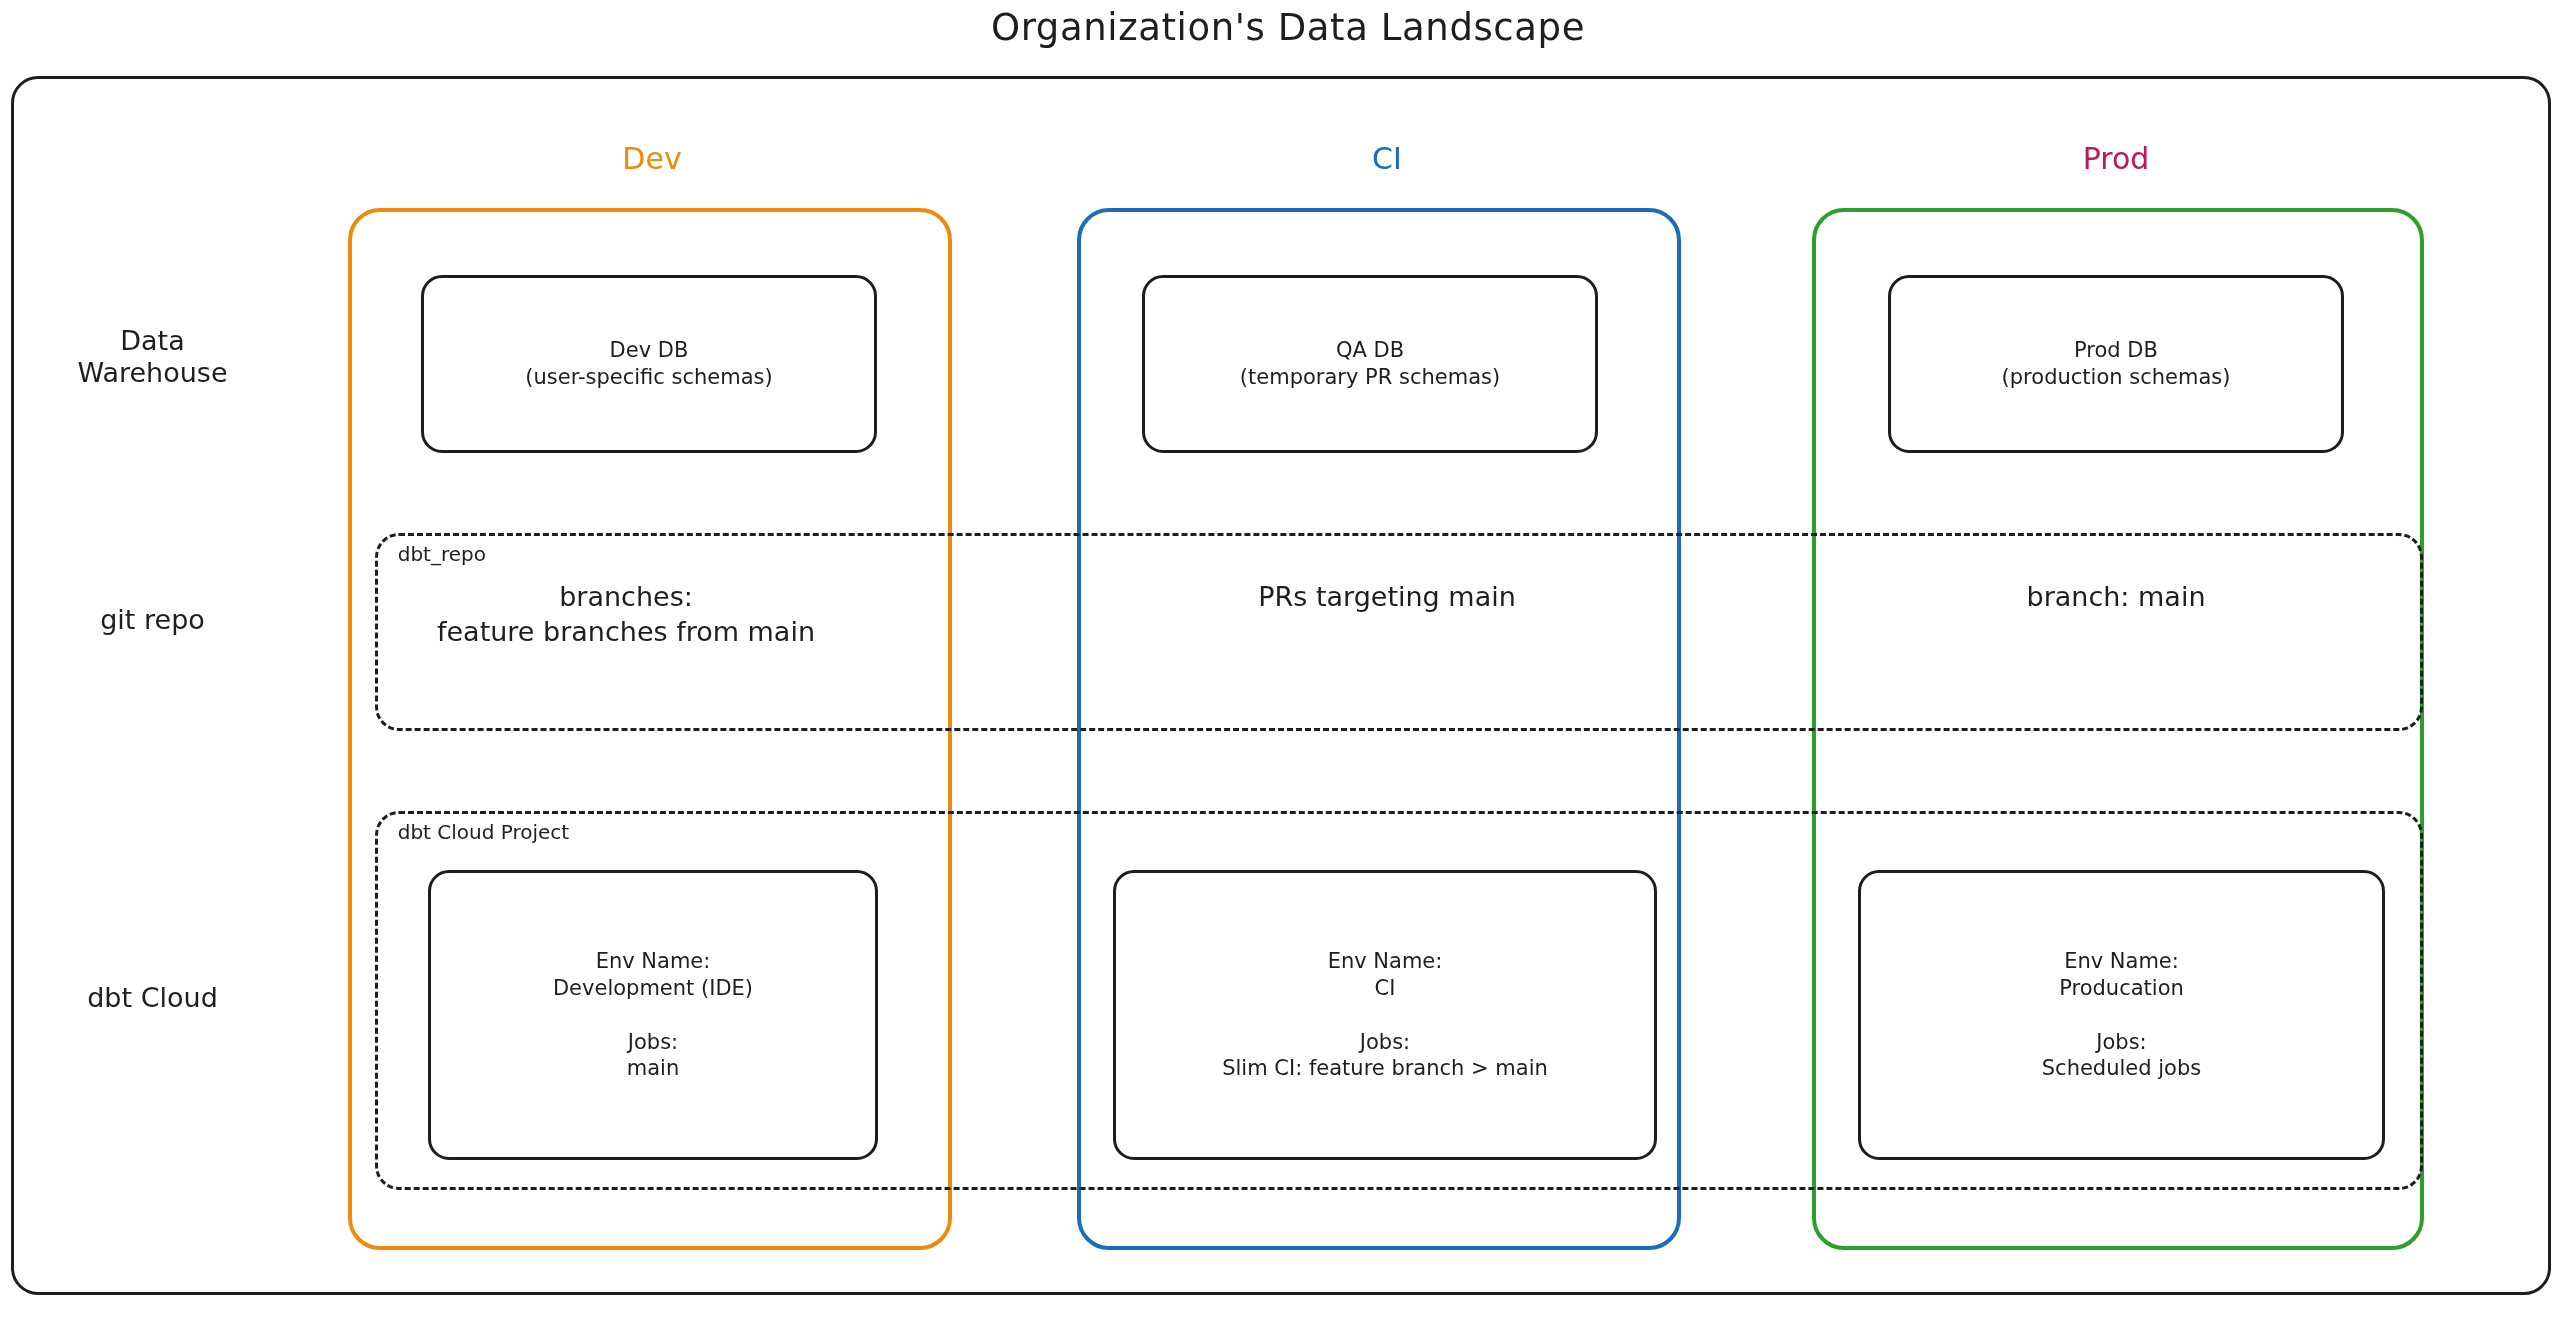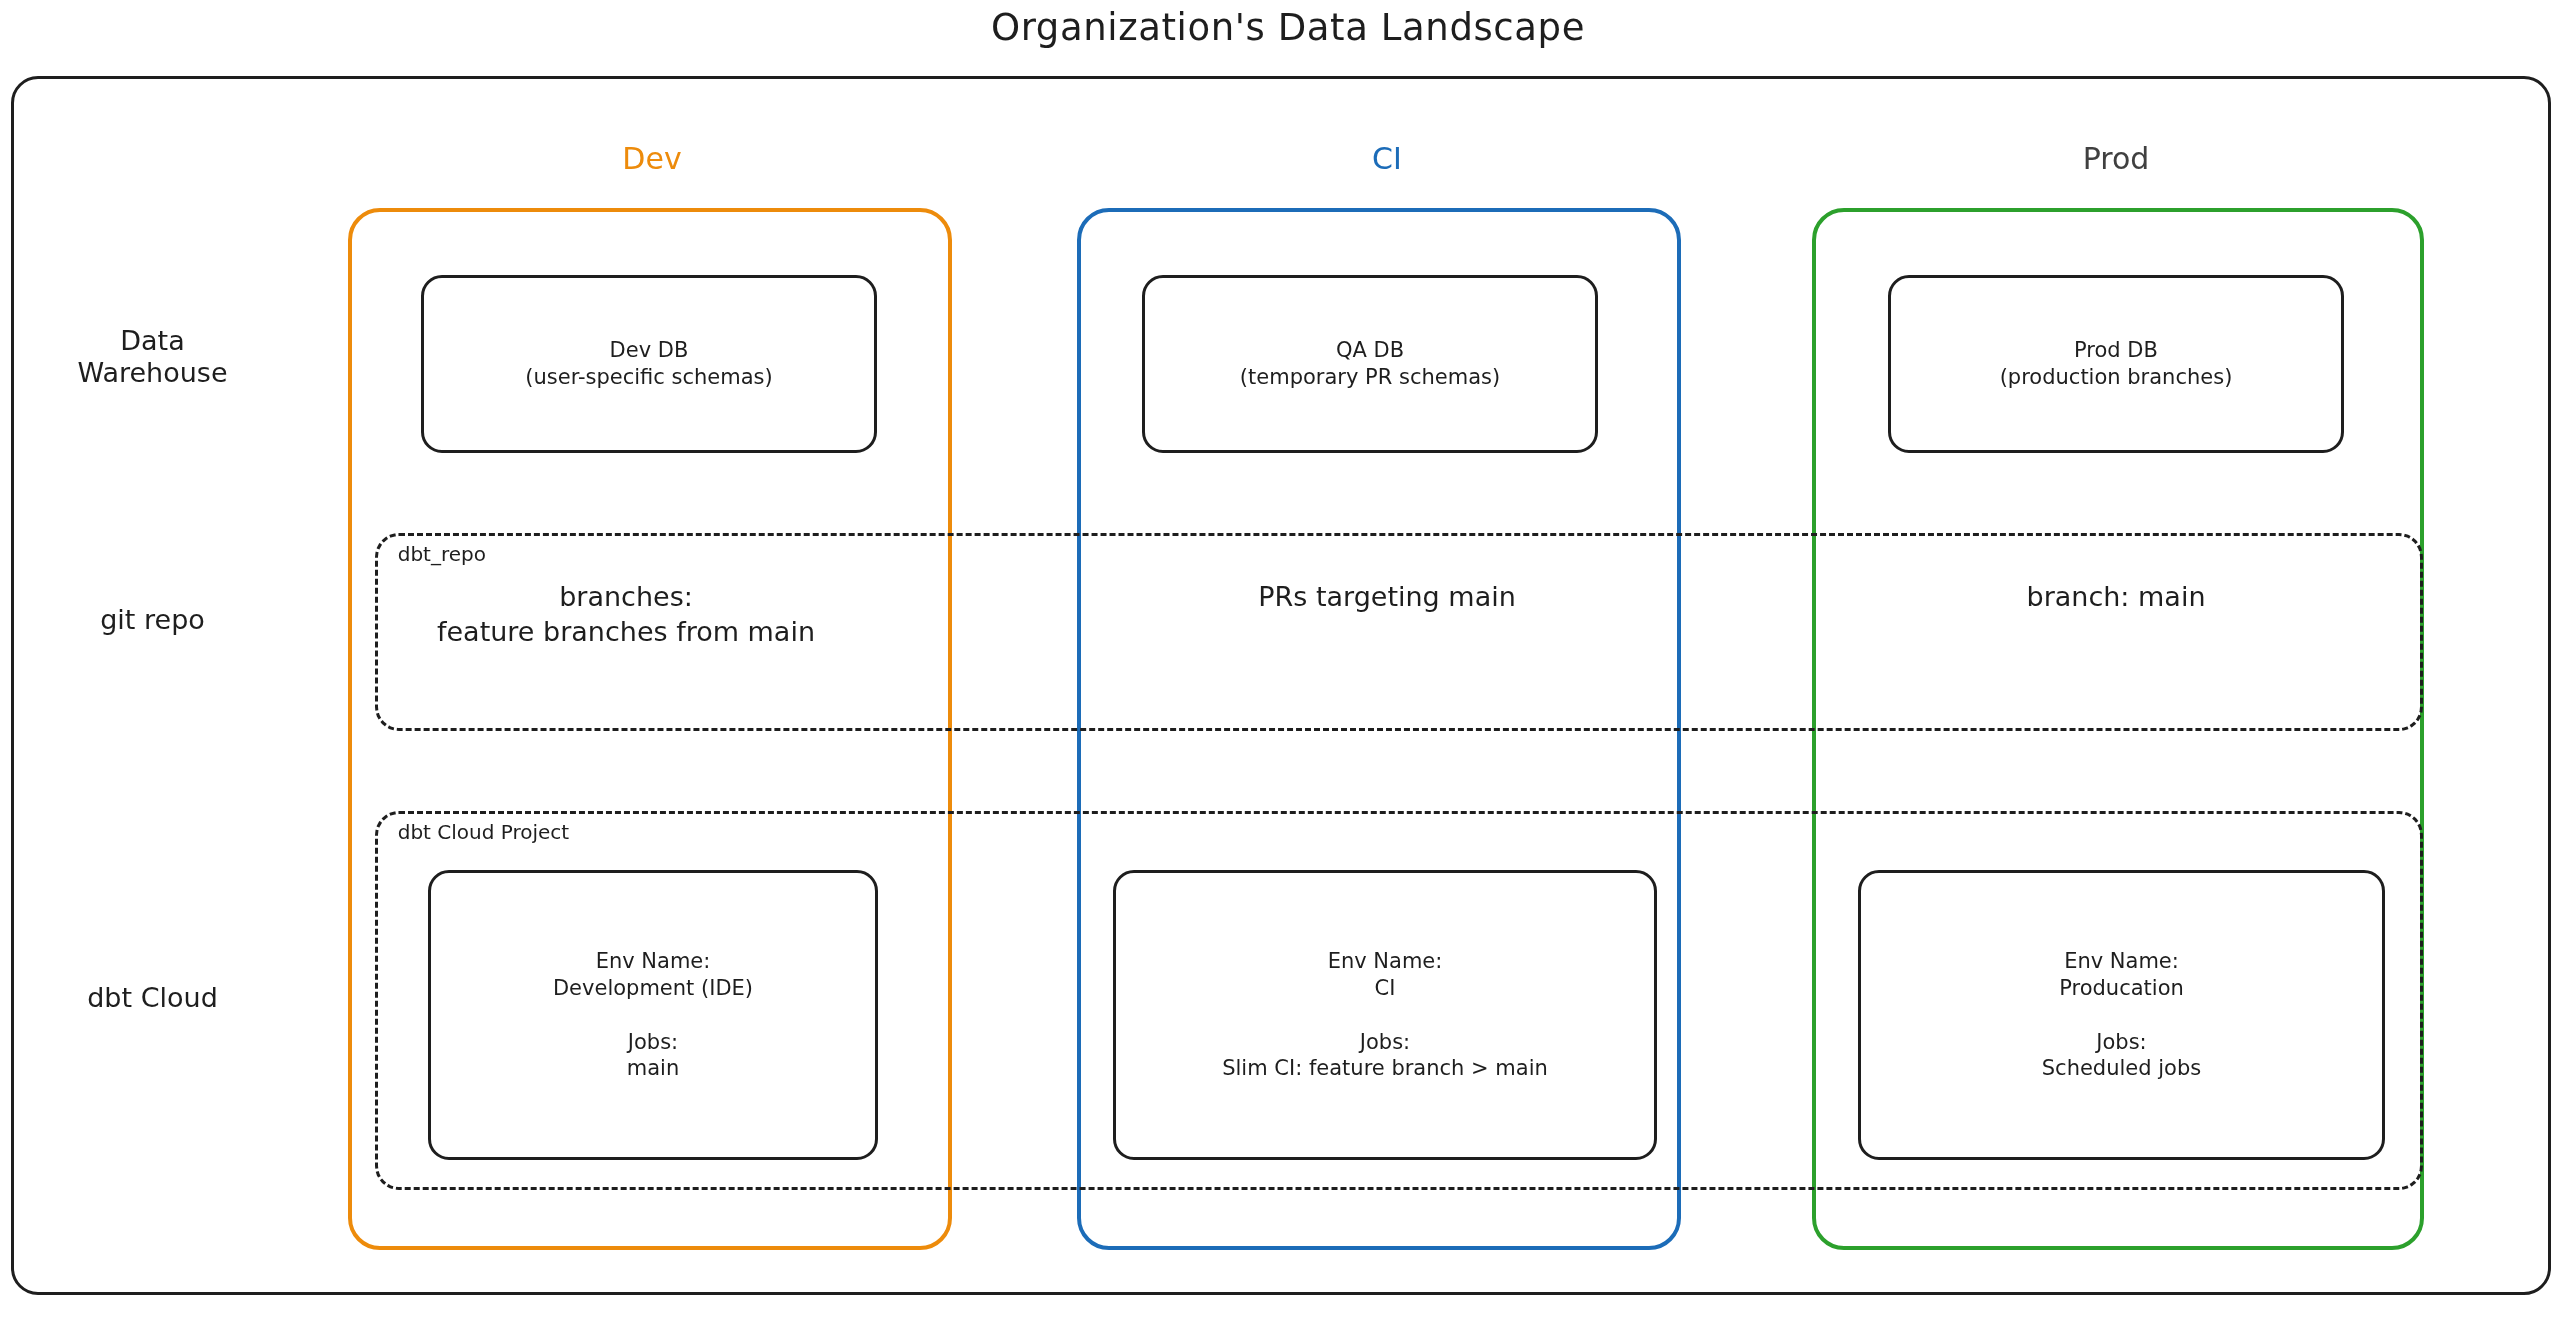--- a/index.html
+++ b/index.html
@@ -62,21 +62,21 @@
   
   .col-header {
     position: absolute;
     top: 141px;
     width: 598px;
     text-align: center;
     font-size: 30px;
   }
   .col-header.dev  { left: 353px;  color: #ED8B0B; }
   .col-header.ci   { left: 1088px; color: #1C6CB8; }
-  .col-header.prod { left: 1817px; color: #404040; }
+  .col-header.prod { left: 1817px; color: #be185d; }
 
   
   .col-box {
     position: absolute;
     top: 208px;
     height: 1042px;
     border-width: 4.1px;
     border-style: solid;
     border-radius: 32px;
     box-sizing: border-box;
@@ -197,21 +197,21 @@
   <div class="node-box node-db dev">
     <span class="node-line">Dev DB</span>
     <span class="node-line">(user-specific schemas)</span>
   </div>
   <div class="node-box node-db ci">
     <span class="node-line">QA DB</span>
     <span class="node-line">(temporary PR schemas)</span>
   </div>
   <div class="node-box node-db prod">
     <span class="node-line">Prod DB</span>
-    <span class="node-line">(production branches)</span>
+    <span class="node-line">(production schemas)</span>
   </div>
 
   <div class="band-text dev">
     <span class="node-line">branches:</span>
     <span class="node-line">feature branches from main</span>
   </div>
   <div class="band-text ci">
     <span class="node-line">PRs targeting main</span>
   </div>
   <div class="band-text prod">

